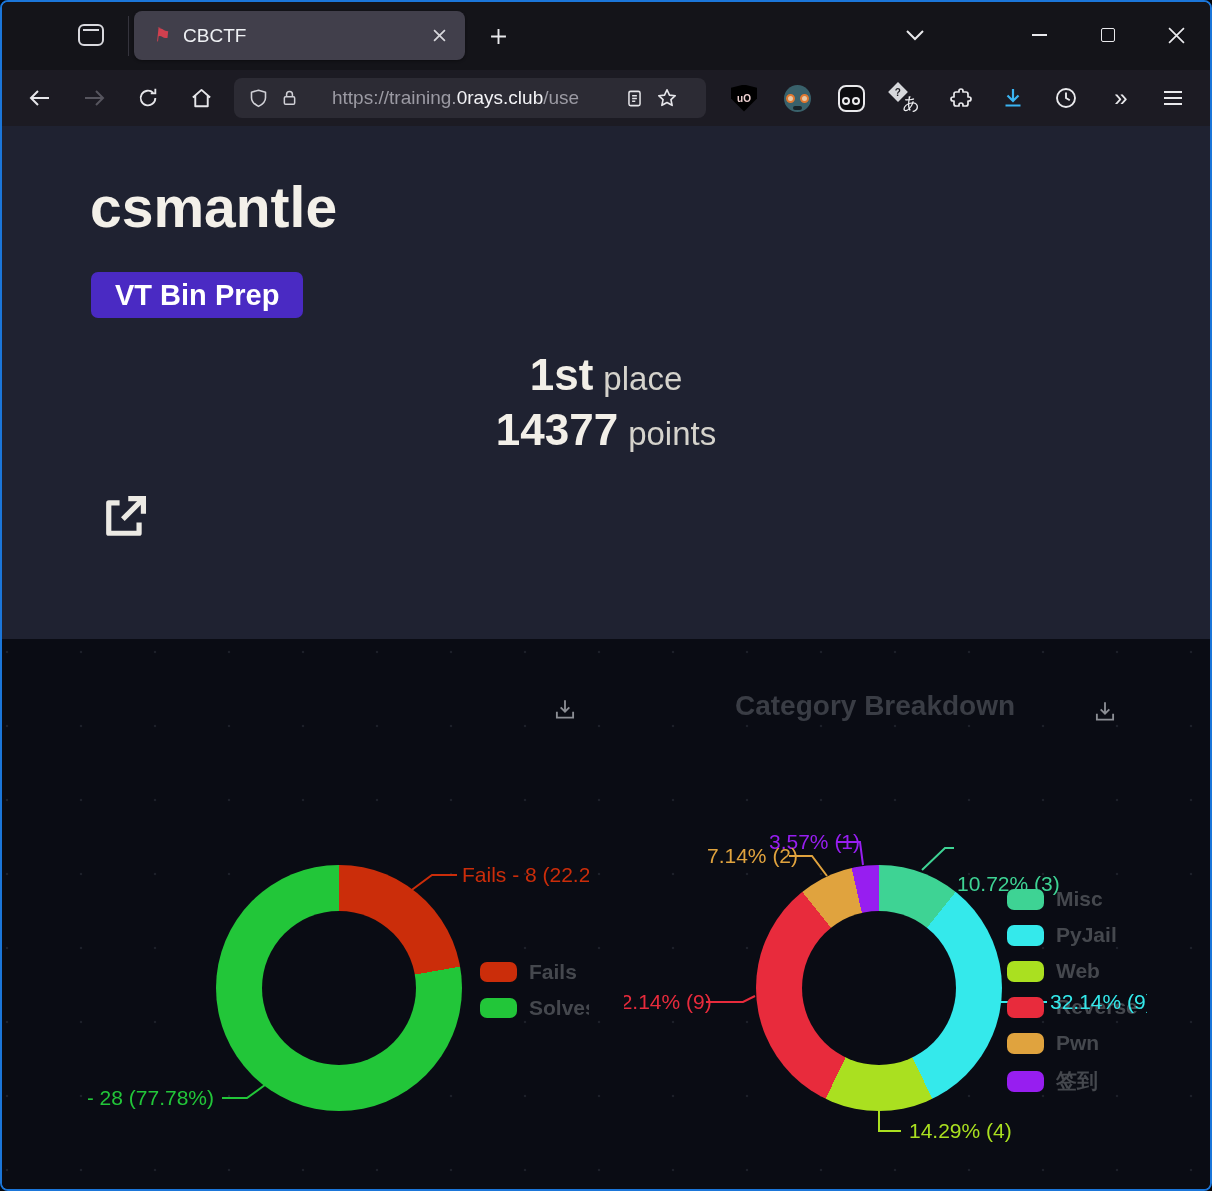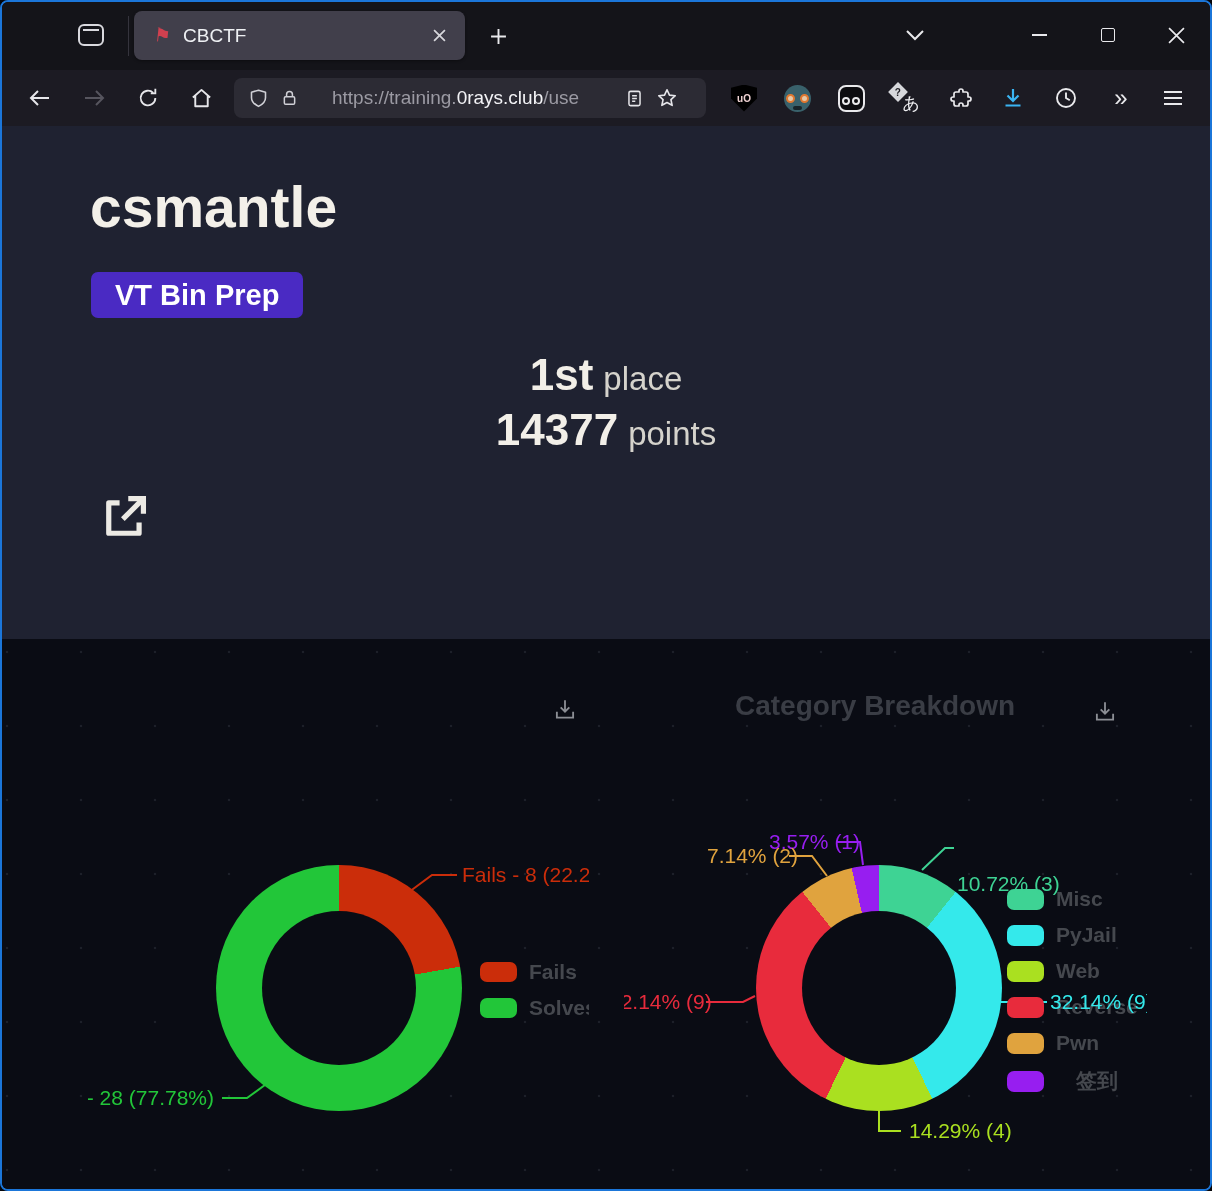--- a/index.html
+++ b/index.html
@@ -307,20 +307,20 @@
           <span class="leg-label">Web</span>
         </div>
         <div class="leg-row" style="left:383px;top:356px;">
           <span class="swatch" style="background: rgb(232, 43, 60);"></span>
           <span class="leg-label">Reverse</span>
         </div>
         <div class="leg-row" style="left:383px;top:392px;">
           <span class="swatch" style="background: rgb(224, 163, 62);"></span>
           <span class="leg-label">Pwn</span>
         </div>
-        <div class="leg-row" style="left:383px;top:428px;gap:20px;">
+        <div class="leg-row" style="left:383px;top:428px;">
           <span class="swatch" style="background: rgb(151, 30, 240);"></span>
           <span class="leg-label">签到</span>
         </div>
       </div>
     </div>
   </div>
 </div>
 
 </body></html>

